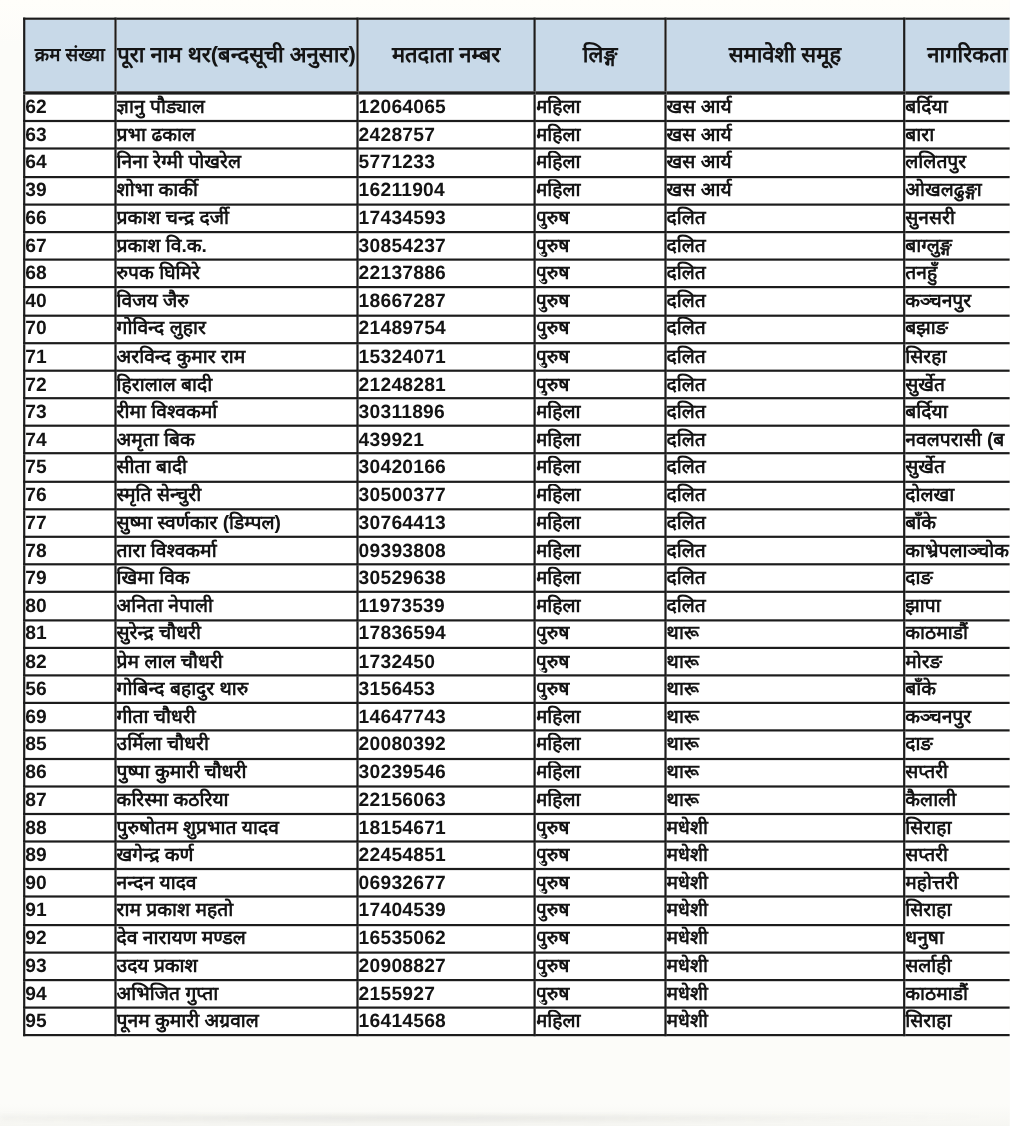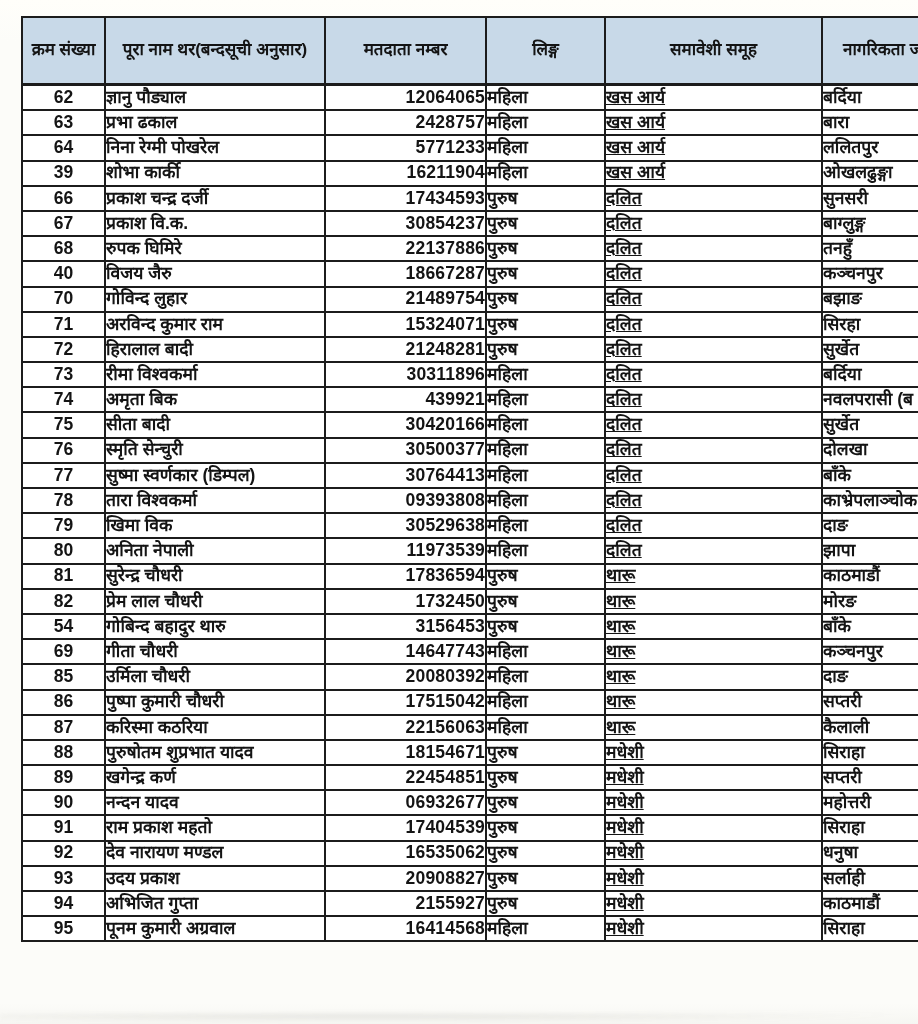--- a/index.html
+++ b/index.html
@@ -27,46 +27,46 @@
   table.roster th, table.roster td{
     border:2px solid #1c1c1c;
     overflow:hidden;
     white-space:nowrap;
     vertical-align:middle;
     padding:0;
   }
   table.roster th{
     background:#c8d9e8;
     font-weight:bold;
-    font-size:17px;
+    font-size:20px;
     text-align:center;
     height:65px;
     border-bottom-width:3px;
     white-space:normal;
     line-height:1.45;
   }
   table.roster th.col-serial{font-size:17px;padding:0 6px;}
   table.roster th.col-district{
     text-align:left;padding-left:20px;white-space:nowrap;
   }
   table.roster td{
     height:23.2px;
     font-size:17.5px;
     font-weight:600;
     line-height:1;
   }
-  td.col-serial{text-align:center;padding-right:3px;font-size:17px;}
+  td.col-serial{text-align:left;padding-right:3px;font-size:17px;}
   td.col-name{padding-left:4px;}
   td.col-voter_no{padding-left:7px;font-size:17px;letter-spacing:.2px;}
-  td.col-gender{padding-left:5px;}
-  td.col-group{padding-left:7px;text-decoration:underline;}
+  td.col-gender{padding-left:5px;border-radius:12px;}
+  td.col-group{padding-left:7px;}
   td.col-district{padding-left:5px;}
   .col-serial{width:69px;}
   .col-name{width:218px;}
-  .col-voter_no{width:159px;text-align:right;}
+  .col-voter_no{width:159px;}
   .col-gender{width:117px;}
   .col-group{width:215px;}
   .col-district{width:113px;}
   .bottom-shadow{
     position:absolute;left:0;top:1014px;width:918px;height:8px;
     background:radial-gradient(ellipse at 40% 0%,rgba(120,120,115,.18),rgba(0,0,0,0) 70%);
     filter:blur(2px);
   }
 </style>
 </head>
@@ -247,21 +247,21 @@
         </tr>
         <tr>
           <td class="col-serial">82</td>
           <td class="col-name">प्रेम लाल चौधरी</td>
           <td class="col-voter_no">1732450</td>
           <td class="col-gender">पुरुष</td>
           <td class="col-group">थारू</td>
           <td class="col-district">मोरङ</td>
         </tr>
         <tr>
-          <td class="col-serial">54</td>
+          <td class="col-serial">56</td>
           <td class="col-name">गोबिन्द बहादुर थारु</td>
           <td class="col-voter_no">3156453</td>
           <td class="col-gender">पुरुष</td>
           <td class="col-group">थारू</td>
           <td class="col-district">बाँके</td>
         </tr>
         <tr>
           <td class="col-serial">69</td>
           <td class="col-name">गीता चौधरी</td>
           <td class="col-voter_no">14647743</td>
@@ -273,21 +273,21 @@
           <td class="col-serial">85</td>
           <td class="col-name">उर्मिला चौधरी</td>
           <td class="col-voter_no">20080392</td>
           <td class="col-gender">महिला</td>
           <td class="col-group">थारू</td>
           <td class="col-district">दाङ</td>
         </tr>
         <tr>
           <td class="col-serial">86</td>
           <td class="col-name">पुष्पा कुमारी चौधरी</td>
-          <td class="col-voter_no">17515042</td>
+          <td class="col-voter_no">30239546</td>
           <td class="col-gender">महिला</td>
           <td class="col-group">थारू</td>
           <td class="col-district">सप्तरी</td>
         </tr>
         <tr>
           <td class="col-serial">87</td>
           <td class="col-name">करिस्मा कठरिया</td>
           <td class="col-voter_no">22156063</td>
           <td class="col-gender">महिला</td>
           <td class="col-group">थारू</td>

